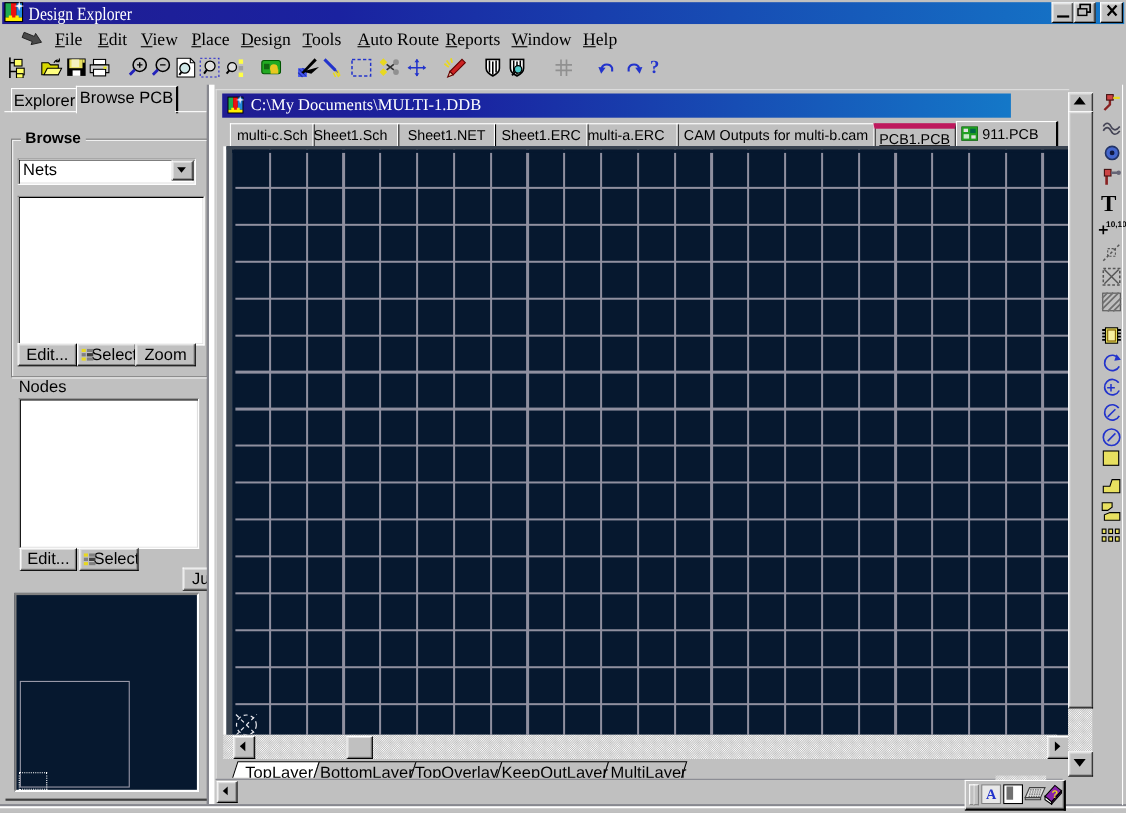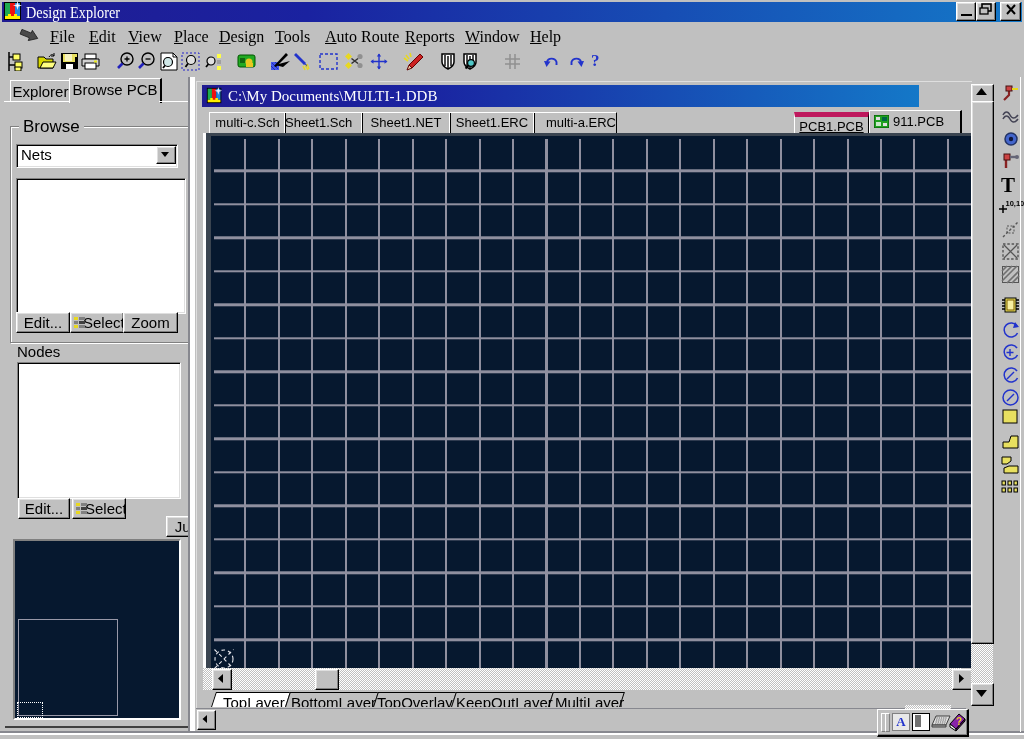--- a/index.html
+++ b/index.html
@@ -193,21 +193,21 @@
        font-size:15px;color:#000;text-align:center;line-height:21px;">Explorer</div>
   <div class="abs" style="left:67px;top:1px;width:90px;height:24px;background:#c0c0c0;
        border-top:1px solid #fff;border-left:1px solid #fff;border-right:2px solid #000;
        font-size:15px;color:#000;text-align:center;line-height:22px;">Browse PCB</div>
   <div class="abs" style="left:2px;top:24px;width:65px;height:1px;background:#fff;"></div>
   <div class="abs" style="left:157px;top:24px;width:29px;height:1px;background:#fff;"></div>
   <div class="abs" style="left:186px;top:24px;width:1px;height:630px;background:#808080;"></div>
 
   <div class="abs" style="left:8px;top:49px;width:177px;height:215px;
        border:1px solid #808080;box-shadow:1px 1px 0 #fff, inset 1px 1px 0 #fff;"></div>
-  <div class="abs" style="left:17px;top:40px;background:#c0c0c0;padding:0 4px;font-size:17px;color:#000;">Browse</div>
+  <div class="abs" style="left:17px;top:40px;background:#c0c0c0;padding:0 4px;font-size:14px;color:#000;font-weight:bold;">Browse</div>
 
   <div class="abs sunkenw" style="left:14px;top:67px;width:160px;height:22px;">
     <div class="abs" style="left:4px;top:1px;font-size:15px;color:#000;line-height:18px;">Nets</div>
     <div class="abs raised" style="right:1px;top:1px;width:18px;height:16px;">
       <svg width="16" height="14" viewBox="0 0 16 14">
           <path d="M4 5 H12 L8 10 Z" fill="#000"></path>
         </svg>
     </div>
   </div>
 
@@ -268,21 +268,22 @@
         <div style="margin:11px 4px 0 5px;height:2px;background:#000;"></div>
       </div>
     <div class="abs raised" style="left:764px;top:2px;width:20px;height:17px;"></div>
   </div>
 
   <div class="abs" style="left:12px;top:33px;width:769px;height:23px;background:#c0c0c0;font-size:13px;color:#000;overflow:hidden;">
     <div class="abs" style="left:7px;top:2px;width:75px;height:21px;border-top:1px solid #fff;border-left:1px solid #fff;border-right:1px solid #000;text-align:center;line-height:20px;">multi-c.Sch</div>
     <div class="abs" style="left:82px;top:2px;width:77px;height:21px;border-top:1px solid #fff;border-left:1px solid #fff;border-right:1px solid #000;text-align:left;line-height:20px;">Sheet1.Sch</div>
     <div class="abs" style="left:159px;top:2px;width:88px;height:21px;border-top:1px solid #fff;border-left:1px solid #fff;border-right:1px solid #000;text-align:center;line-height:20px;">Sheet1.NET</div>
     <div class="abs" style="left:247px;top:2px;width:84px;height:21px;border-top:1px solid #fff;border-left:1px solid #fff;border-right:1px solid #000;text-align:center;line-height:20px;">Sheet1.ERC</div>
-    <div class="abs" style="left:331px;top:2px;width:82px;height:21px;border-top:1px solid #fff;border-left:1px solid #fff;border-right:1px solid #000;text-align:right;line-height:20px;">multi-a.ERC</div>
+    <div class="abs" style="left:331px;top:2px;width:82px;height:21px;border-top:1px solid #fff;border-left:1px solid #fff;border-right:1px solid #000;text-align:left;line-height:20px;">multi-a.ERC</div>
+    <div class="abs" style="left:413px;top:2px;width:179px;height:21px;border-top:1px solid #fff;border-left:1px solid #fff;border-right:1px solid #000;text-align:center;line-height:20px;">CAM Outputs for multi-b.cam</div>
     <div class="abs" style="left:592px;top:2px;width:73px;height:21px;border-top:5px solid #be185d;border-left:1px solid #fff;border-right:1px solid #000;text-align:center;line-height:20px;text-decoration:underline;">PCB1.PCB</div>
     <div class="abs" style="left:667px;top:0px;width:90px;height:23px;background:#c0c0c0;border-top:1px solid #fff;border-left:1px solid #fff;border-right:2px solid #000;line-height:21px;">
       <svg class="abs" style="left:4px;top:4px;" width="15" height="13" viewBox="0 0 15 13">
         <rect x="0" y="0" width="15" height="13" fill="#20a020" stroke="#005000"></rect>
         <rect x="2" y="2" width="4" height="3" fill="#e0e0e0"></rect>
         <rect x="8" y="2" width="5" height="4" fill="#064"></rect>
         <rect x="2" y="7" width="5" height="4" fill="#c8e8c8"></rect>
         <rect x="9" y="8" width="4" height="3" fill="#e0e0e0"></rect>
       </svg>
       <span style="margin-left:23px;">911.PCB</span>

